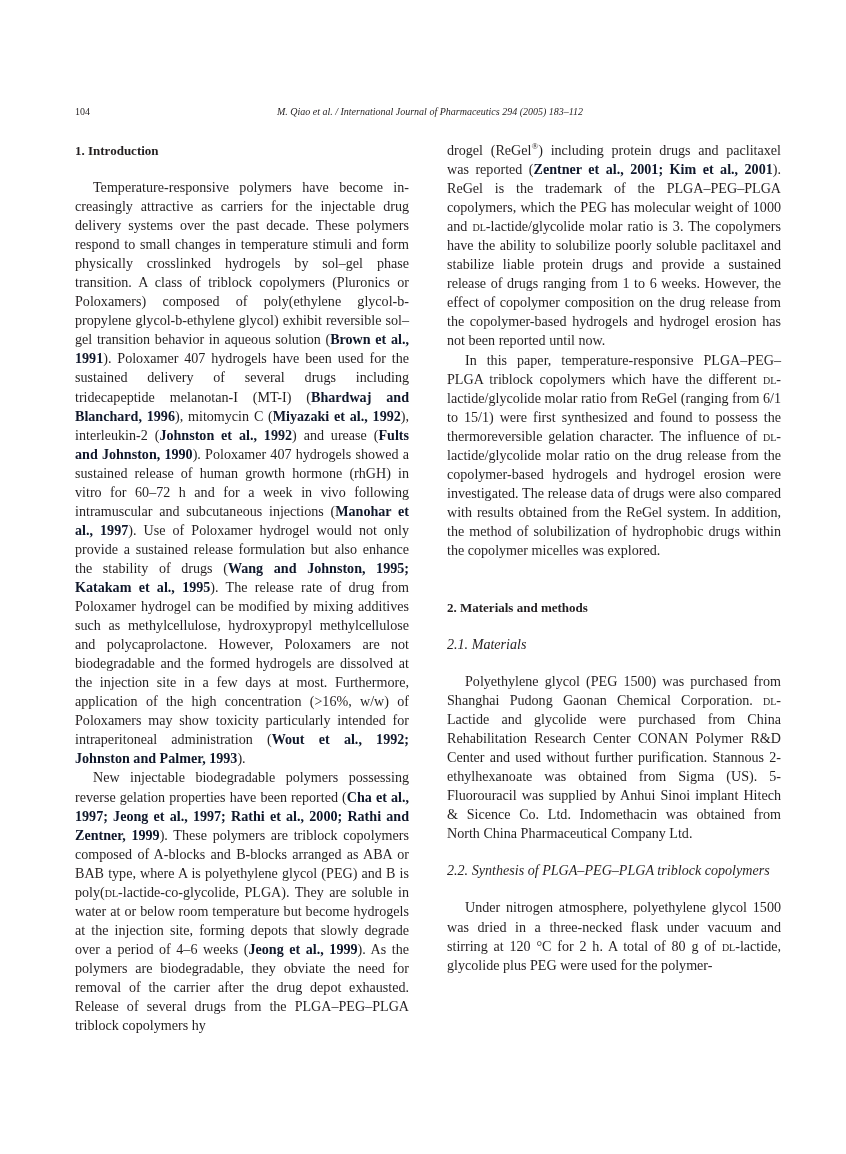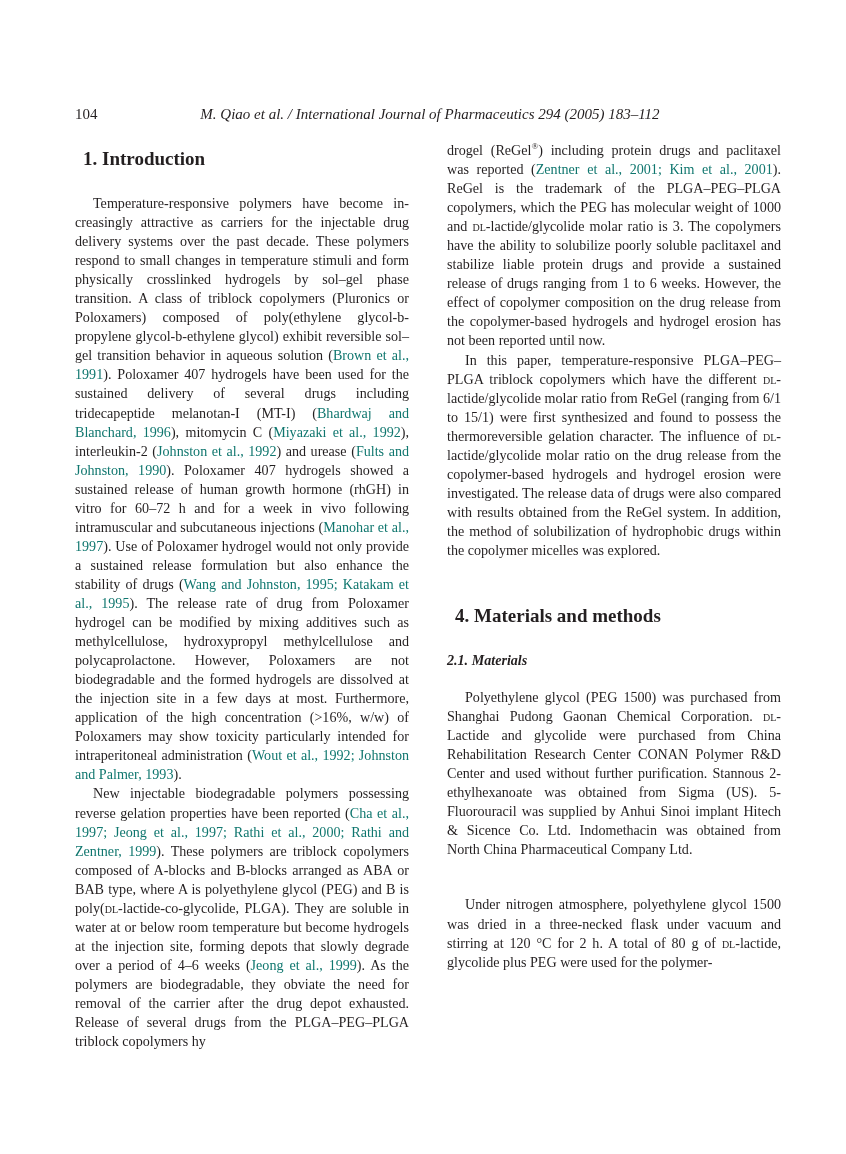--- a/index.html
+++ b/index.html
@@ -1,28 +1,28 @@
 <!DOCTYPE html>
 <html><head>
 <meta charset="utf-8">
 <style>
   html, body { margin: 0; padding: 0; background: #ffffff; }
   body { width: 846px; height: 1154px; position: relative; overflow: hidden;
          font-family: "Liberation Serif", "DejaVu Serif", serif; color: #231f20; }
-  .running-head { position: absolute; top: 106px; left: 75px; width: 710px; height: 16px; font-size: 15px; }
+  .running-head { position: absolute; top: 106px; left: 75px; width: 710px; height: 16px; font-size: 10px; }
   .page-num { position: absolute; left: 0; top: 0; }
   .journal-ref { position: absolute; left: 0; right: 0; text-align: center; font-style: italic; }
   .col { position: absolute; top: 141px; width: 334px; font-size: 14.1px; line-height: 19.05px; text-align: justify; }
   .col-left { left: 75px; }
   .col-right { left: 447px; }
   .col p { margin: 0; text-indent: 18px; hyphens: manual; }
   .col p.noindent { text-indent: 0; }
-  h2.sec { font-size: 19px; font-weight: bold; margin: 8px; line-height: 19px; }
-  h3.subsec { font-size: 14.1px; font-style: italic; font-weight: bold; margin: 0; line-height: 19px; }
-  .cite { color: #0f766e; }
+  h2.sec { font-size: 13px; font-weight: bold; margin: 0; line-height: 19px; }
+  h3.subsec { font-size: 14.1px; font-style: italic; font-weight: normal; margin: 0; line-height: 19px; }
+  .cite { color: #0f172a; font-weight: bold; }
   .sc { font-variant: small-caps; }
   sup { font-size: 9px; line-height: 0; }
   .gap-sec-top { height: 38px; }
   .gap-after-h2 { height: 18px; }
   .gap-after-h3 { height: 18px; }
 </style>
 </head>
 <body>
 
 <div class="running-head">
@@ -35,22 +35,23 @@
   <div class="gap-after-h2"></div>
   <p><span>Temperature-responsive polymers have become in­creasingly attractive as carriers for the injectable drug delivery systems over the past decade. These polymers respond to small changes in temperature stimuli and form physically crosslinked hydrogels by sol–gel phase transition. A class of triblock copolymers (Pluronics or Poloxamers) composed of poly(ethylene glycol-b-propylene glycol-b-ethylene glycol) exhibit reversible sol–gel transition behavior in aqueous solution (</span><a class="cite">Brown et al., 1991</a><span>). Poloxamer 407 hydrogels have been used for the sustained delivery of several drugs in­cluding tridecapeptide melanotan-I (MT-I) (</span><a class="cite">Bhardwaj and Blanchard, 1996</a><span>), mitomycin C (</span><a class="cite">Miyazaki et al., 1992</a><span>), interleukin-2 (</span><a class="cite">Johnston et al., 1992</a><span>) and ure­ase (</span><a class="cite">Fults and Johnston, 1990</a><span>). Poloxamer 407 hydro­gels showed a sustained release of human growth hor­mone (rhGH) in vitro for 60–72 h and for a week in vivo following intramuscular and subcutaneous injec­tions (</span><a class="cite">Manohar et al., 1997</a><span>). Use of Poloxamer hydro­gel would not only provide a sustained release formu­lation but also enhance the stability of drugs (</span><a class="cite">Wang and Johnston, 1995; Katakam et al., 1995</a><span>). The re­lease rate of drug from Poloxamer hydrogel can be modified by mixing additives such as methylcellulose, hydroxypropyl methylcellulose and polycaprolactone. However, Poloxamers are not biodegradable and the formed hydrogels are dissolved at the injection site in a few days at most. Furthermore, application of the high concentration (&gt;16%, w/w) of Poloxamers may show toxicity particularly intended for intraperitoneal administration (</span><a class="cite">Wout et al., 1992; Johnston and Palmer, 1993</a><span>).</span></p>
   <p><span>New injectable biodegradable polymers possessing reverse gelation properties have been reported (</span><a class="cite">Cha et al., 1997; Jeong et al., 1997; Rathi et al., 2000; Rathi and Zentner, 1999</a><span>). These polymers are triblock copoly­mers composed of A-blocks and B-blocks arranged as ABA or BAB type, where A is polyethylene glycol (PEG) and B is poly(</span><span class="sc">dl</span><span>-lactide-co-glycolide, PLGA). They are soluble in water at or below room tempera­ture but become hydrogels at the injection site, forming depots that slowly degrade over a period of 4–6 weeks (</span><a class="cite">Jeong et al., 1999</a><span>). As the polymers are biodegrad­able, they obviate the need for removal of the carrier after the drug depot exhausted. Release of several drugs from the PLGA–PEG–PLGA triblock copolymers hy­</span></p>
 </div>
 
 <div class="col col-right">
   <p class="noindent"><span>drogel (ReGel</span><sup>®</sup><span>) including protein drugs and paclitaxel was reported (</span><a class="cite">Zentner et al., 2001; Kim et al., 2001</a><span>). ReGel is the trademark of the PLGA–PEG–PLGA copolymers, which the PEG has molecular weight of 1000 and </span><span class="sc">dl</span><span>-lactide/glycolide molar ratio is 3. The copolymers have the ability to solubilize poorly sol­uble paclitaxel and stabilize liable protein drugs and provide a sustained release of drugs ranging from 1 to 6 weeks. However, the effect of copolymer composition on the drug release from the copolymer-based hydro­gels and hydrogel erosion has not been reported until now.</span></p>
   <p><span>In this paper, temperature-responsive PLGA–PEG–PLGA triblock copolymers which have the different </span><span class="sc">dl</span><span>-lactide/glycolide molar ratio from ReGel (ranging from 6/1 to 15/1) were first synthesized and found to possess the thermoreversible gelation character. The in­fluence of </span><span class="sc">dl</span><span>-lactide/glycolide molar ratio on the drug release from the copolymer-based hydrogels and hy­drogel erosion were investigated. The release data of drugs were also compared with results obtained from the ReGel system. In addition, the method of solubi­lization of hydrophobic drugs within the copolymer micelles was explored.</span></p>
 
   <div class="gap-sec-top"></div>
-  <h2 class="sec">4.  Materials and methods</h2>
+  <h2 class="sec">2.  Materials and methods</h2>
   <div class="gap-after-h2"></div>
   <h3 class="subsec">2.1.  Materials</h3>
   <div class="gap-after-h3"></div>
   <p><span>Polyethylene glycol (PEG 1500) was purchased from Shanghai Pudong Gaonan Chemical Corpora­tion. </span><span class="sc">dl</span><span>-Lactide and glycolide were purchased from China Rehabilitation Research Center CONAN Poly­mer R&amp;D Center and used without further purification. Stannous 2-ethylhexanoate was obtained from Sigma (US). 5-Fluorouracil was supplied by Anhui Sinoi im­plant Hitech &amp; Sicence Co. Ltd. Indomethacin was obtained from North China Pharmaceutical Company Ltd.</span></p>
 
   <div class="gap-after-h3"></div>
+  <h3 class="subsec">2.2.  Synthesis of PLGA–PEG–PLGA triblock copolymers</h3>
   <div class="gap-after-h3"></div>
   <p><span>Under nitrogen atmosphere, polyethylene glycol 1500 was dried in a three-necked flask under vacuum and stirring at 120 °C for 2 h. A total of 80 g of </span><span class="sc">dl</span><span>-lactide, glycolide plus PEG were used for the polymer-</span></p>
 </div>
 
 </body></html>

